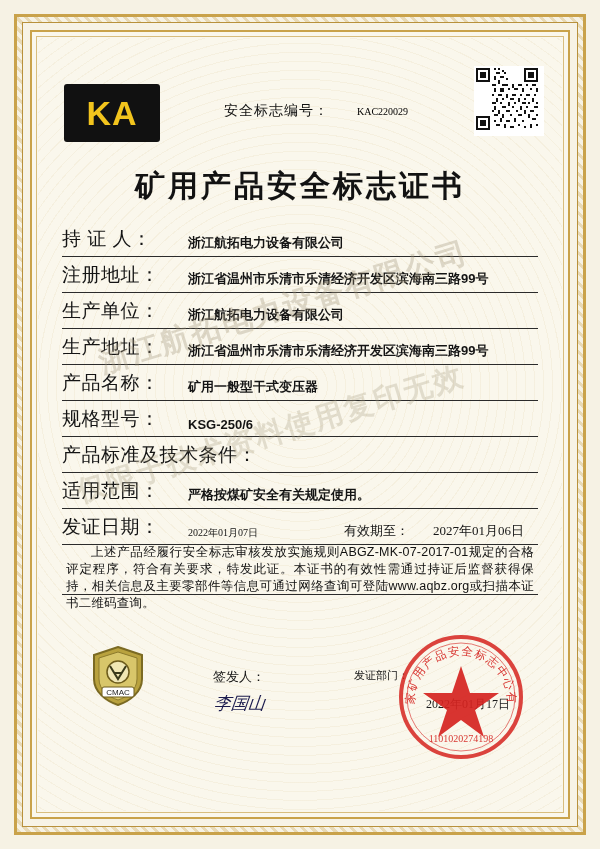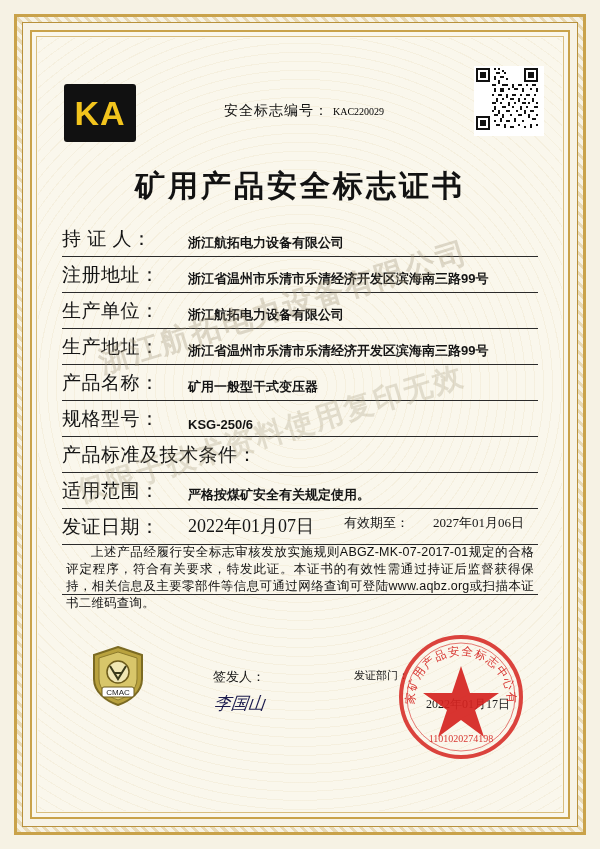--- a/index.html
+++ b/index.html
@@ -69,42 +69,42 @@
   .content {
     position: absolute;
     left: 44px; top: 44px; right: 44px; bottom: 44px;
   }
 
   
   .logo-box {
     position: absolute;
     left: 20px;
     top: 40px;
-    width: 72px;
+    width: 96px;
     height: 58px;
     background: #111111;
     border-radius: 3px;
     display: flex;
     align-items: center;
     justify-content: center;
   }
   .logo-text {
     color: #f2c41d;
     font-size: 34px;
     font-weight: bold;
     letter-spacing: 1px;
     font-family: "Liberation Sans", sans-serif;
   }
   .cert-no-row {
     position: absolute;
     left: 180px;
     top: 58px;
     display: flex;
     align-items: baseline;
-    gap: 4px;
+    gap: 28px;
   }
   .cert-no-label {
     font-size: 14px;
     color: #111;
     letter-spacing: 1px;
   }
   .cert-no-value {
     font-size: 10px;
     color: #000000;
     font-family: "Liberation Serif", serif;
@@ -167,26 +167,27 @@
     font-weight: bold;
     white-space: nowrap;
     overflow: hidden;
   }
   .val.thin {
     font-weight: normal;
     font-family: "Liberation Serif", serif;
   }
   .row-dates {
     display: flex;
+    align-items: flex-end;
     height: 30px;
     border-bottom: 1px solid #2b2b2b;
     margin-bottom: 19px;
   }
   .date-val {
-    font-size: 18px;
+    font-size: 10px;
     font-family: "Liberation Serif", serif;
     padding-bottom: 4px;
     padding-left: 10px;
     color: #141414;
     width: 130px;
   }
   .valid-lbl {
     font-size: 13px;
     color: #141414;
     padding-bottom: 4px;

